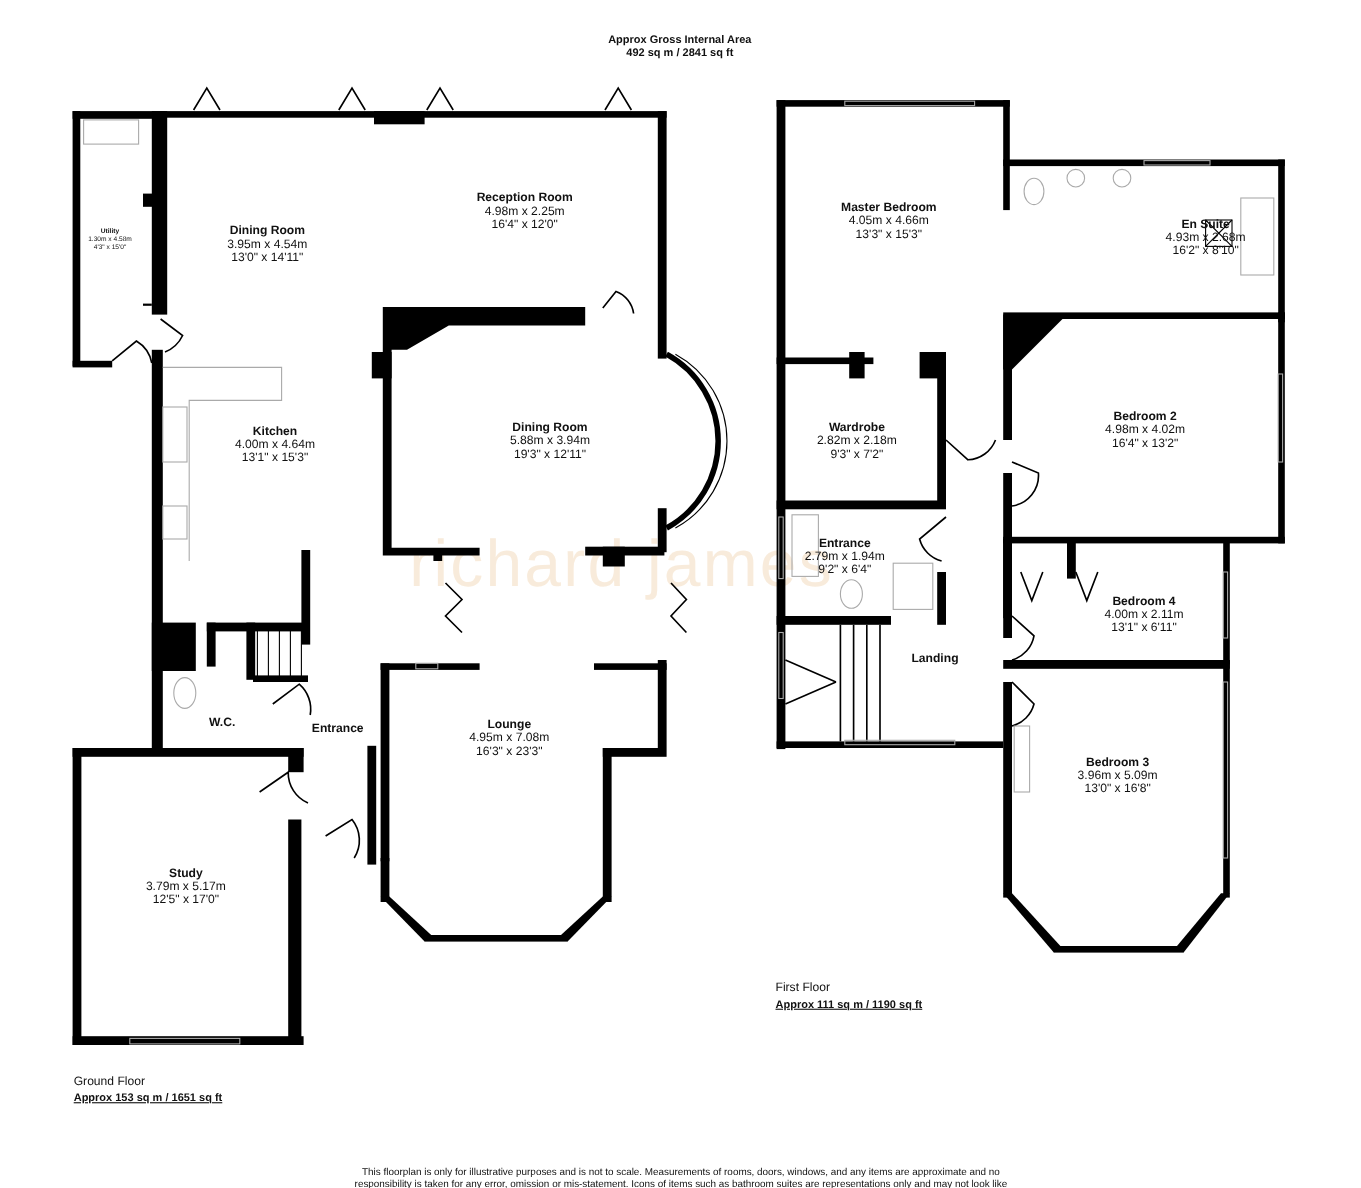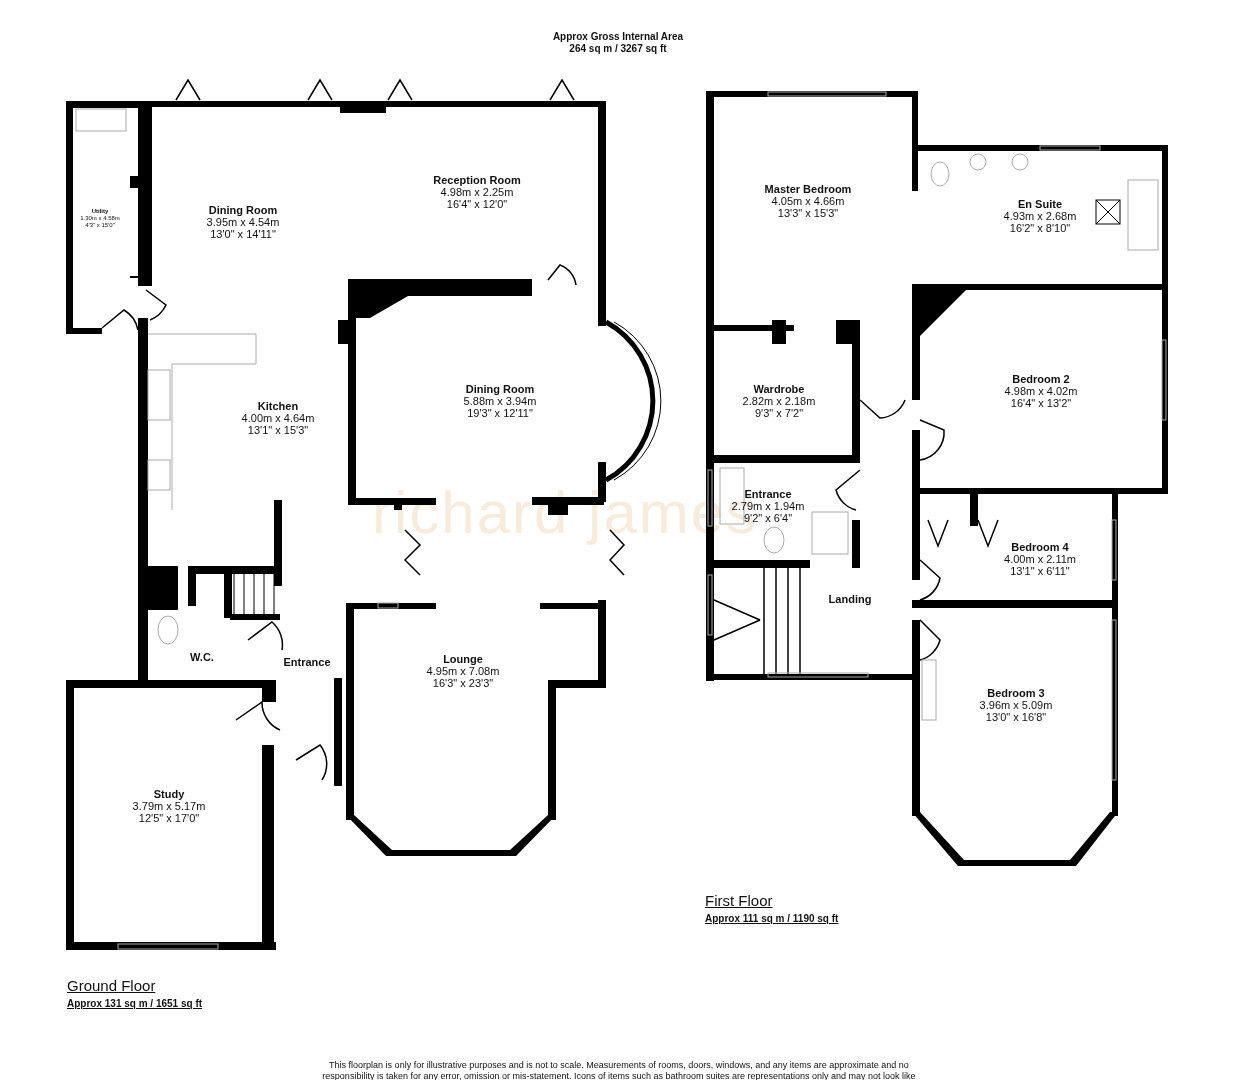--- a/index.html
+++ b/index.html
@@ -1,33 +1,33 @@
 <!DOCTYPE html>
 <html><head>
 <meta charset="utf-8">
 <style>
   html,body{margin:0;padding:0;background:#fff;}
   body{width:1237px;height:1080px;position:relative;overflow:hidden;font-family:"Liberation Sans",sans-serif;color:#111;}
   svg{position:absolute;left:0;top:0;}
   .abs{position:absolute;}
   .title{font-weight:bold;font-size:10px;text-align:center;line-height:12px;}
-  .floor-name{font-size:15px;text-decoration:underline;}
+  .floor-name{font-size:11px;}
   .floor-area{font-weight:bold;font-size:10px;margin-top:4px;text-decoration:underline;}
   .disclaimer{font-size:9px;text-align:center;line-height:11px;width:600px;margin-top:28px;}
   .room{position:absolute;text-align:center;font-size:11px;line-height:12px;transform:translateX(-50%);white-space:nowrap;}
   .room .rn{font-weight:bold;}
   .room.small{font-size:6px;line-height:7px;}
   .watermark{position:absolute;font-size:60px;color:#f3dcbf;opacity:.55;letter-spacing:2px;font-family:"Liberation Sans",sans-serif;}
 </style>
 </head>
 <body>
 
 <div class="abs title" style="left:518px;top:31px;width:200px;">
   <div>Approx Gross Internal Area</div>
-  <div>264 sq m / 3267 sq ft</div>
+  <div>492 sq m / 2841 sq ft</div>
 </div>
 
 <div class="watermark" style="left:372px;top:478px;">richard james</div>
 
 <svg width="1237" height="1080" viewBox="0 0 1237 1080">
   <g fill="#000" stroke="none">
 
     <rect x="66" y="101" width="7" height="232"></rect>
     <rect x="66" y="101" width="84" height="7"></rect>
     <rect x="138" y="101" width="14" height="185"></rect>
@@ -180,21 +180,21 @@
 <div class="room" style="left:243px;top:204px;">
   <div class="rn">Dining Room</div>
   <div>3.95m x 4.54m</div>
   <div>13'0" x 14'11"</div>
 </div>
 <div class="room" style="left:477px;top:174px;">
   <div class="rn">Reception Room</div>
   <div>4.98m x 2.25m</div>
   <div>16'4" x 12'0"</div>
 </div>
-<div class="room" style="left:250px;top:400px;margin-left:28px;">
+<div class="room" style="left:250px;top:386px;">
   <div class="rn">Kitchen</div>
   <div>4.00m x 4.64m</div>
   <div>13'1" x 15'3"</div>
 </div>
 <div class="room" style="left:500px;top:383px;">
   <div class="rn">Dining Room</div>
   <div>5.88m x 3.94m</div>
   <div>19'3" x 12'11"</div>
 </div>
 <div class="room" style="left:202px;top:651px;">
@@ -212,21 +212,21 @@
   <div class="rn">Study</div>
   <div>3.79m x 5.17m</div>
   <div>12'5" x 17'0"</div>
 </div>
 
 <div class="room" style="left:808px;top:183px;">
   <div class="rn">Master Bedroom</div>
   <div>4.05m x 4.66m</div>
   <div>13'3" x 15'3"</div>
 </div>
-<div class="room" style="left:1040px;top:198px;">
+<div class="room" style="left:1096px;top:198px;">
   <div class="rn">En Suite</div>
   <div>4.93m x 2.68m</div>
   <div>16'2" x 8'10"</div>
 </div>
 <div class="room" style="left:779px;top:383px;">
   <div class="rn">Wardrobe</div>
   <div>2.82m x 2.18m</div>
   <div>9'3" x 7'2"</div>
 </div>
 <div class="room" style="left:1041px;top:373px;">
@@ -248,20 +248,20 @@
   <div class="rn">Landing</div>
 </div>
 <div class="room" style="left:1016px;top:687px;">
   <div class="rn">Bedroom 3</div>
   <div>3.96m x 5.09m</div>
   <div>13'0" x 16'8"</div>
 </div>
 
 <div class="abs" style="left:67px;top:977px;">
   <div class="floor-name">Ground Floor</div>
-  <div class="floor-area">Approx 131 sq m / 1651 sq ft</div>
+  <div class="floor-area">Approx 153 sq m / 1651 sq ft</div>
 </div>
 <div class="abs" style="left:705px;top:892px;">
   <div class="floor-name">First Floor</div>
   <div class="floor-area">Approx 111 sq m / 1190 sq ft</div>
 </div>
 
 <div class="abs disclaimer" style="left:319px;top:1032px;">This floorplan is only for illustrative purposes and is not to scale. Measurements of rooms, doors, windows, and any items are approximate and no responsibility is taken for any error, omission or mis-statement. Icons of items such as bathroom suites are representations only and may not look like the real items. Made with Made Snappy 360.</div>
 
 </body></html>

